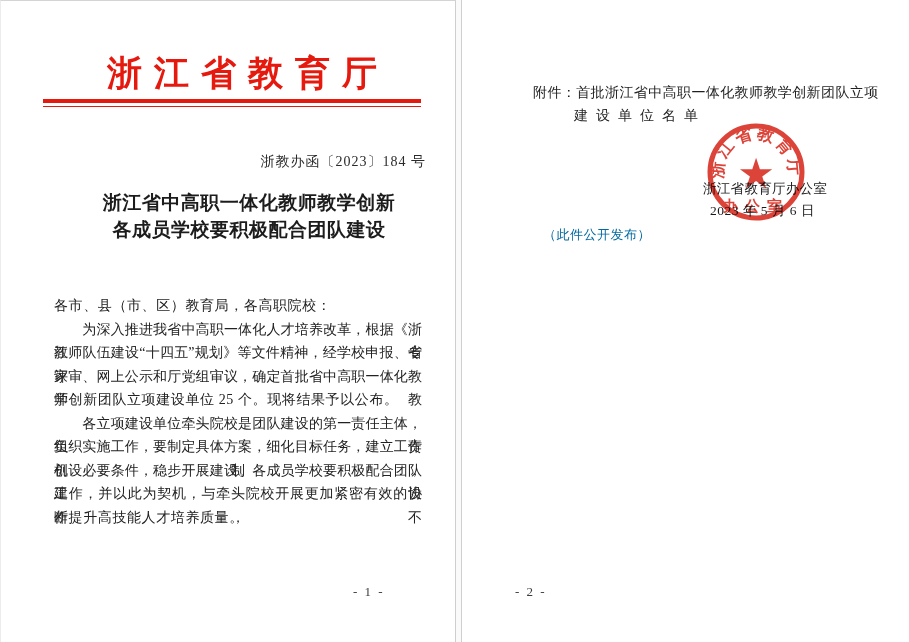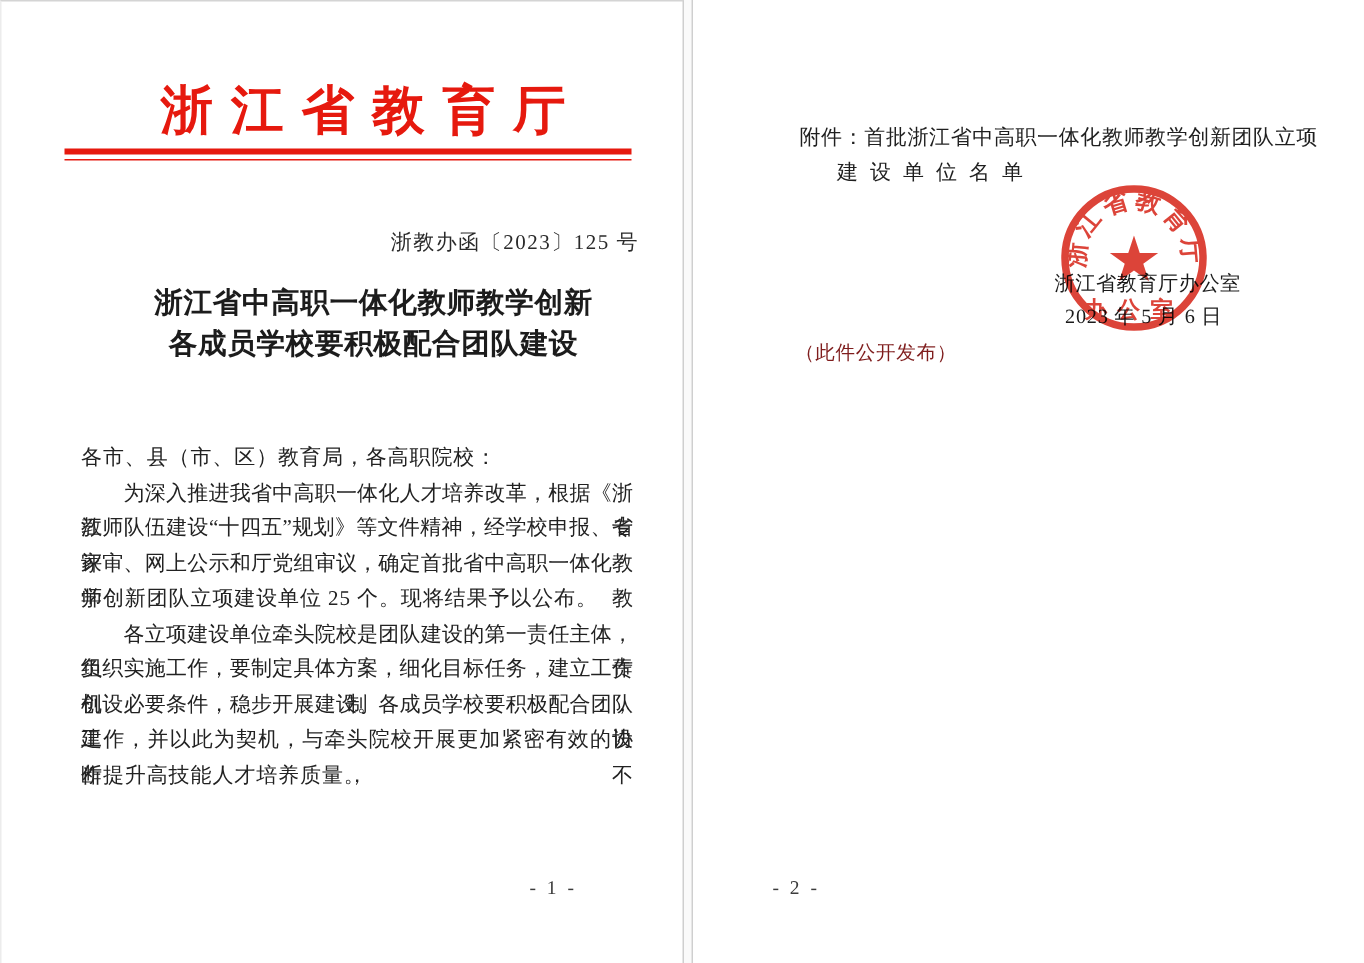--- a/index.html
+++ b/index.html
@@ -23,36 +23,36 @@
   .doc-body .line { height:23.5px; white-space:nowrap; letter-spacing:0.6px; }
   .doc-body .line.fill { white-space:normal; text-align:justify; text-align-last:justify; letter-spacing:0; }
   .page-num { position:absolute; font-size:13px; color:#3c3c3c; letter-spacing:2px; white-space:nowrap; }
   .page-num.p1 { left:352px; top:583px; }
   .page-num.p2 { left:53px;  top:584px; }
 
   
   .attachment { position:absolute; left:71px; top:81px; width:352px; font-size:14px; line-height:23px;
                 color:#1f1f1f; }
   .attachment .l1 { white-space:nowrap; letter-spacing:0.4px; }
-  .attachment .l2 { margin-left:25px; letter-spacing:8px; white-space:nowrap; }
+  .attachment .l2 { margin-left:41px; letter-spacing:8px; white-space:nowrap; }
   .signer { position:absolute; left:241px; top:180px; font-size:13.5px; color:#1a1a1a; letter-spacing:0.3px; white-space:nowrap; }
   .sign-date { position:absolute; left:248px; top:202px; font-size:13.5px; color:#1a1a1a; letter-spacing:0.5px; white-space:nowrap; }
-  .public-note { position:absolute; left:68px; top:226px; font-size:13px; color:#7f1d1d; letter-spacing:0.5px; white-space:nowrap; }
+  .public-note { position:absolute; left:81px; top:226px; font-size:13px; color:#0369a1; letter-spacing:0.5px; white-space:nowrap; }
   .seal { position:absolute; left:234px; top:112px; mix-blend-mode:multiply; opacity:0.93; }
 </style>
 </head>
 <body>
 
 <div id="canvas">
 
   <div class="page page-left">
     <div class="agency-header">浙江省教育厅</div>
     <div class="rule-thick"></div>
     <div class="rule-thin"></div>
-    <div class="doc-number">浙教办函〔2023〕125 号</div>
+    <div class="doc-number">浙教办函〔2023〕184 号</div>
 
     <div class="doc-title">
       <div>浙江省中高职一体化教师教学创新</div>
       <div>各成员学校要积极配合团队建设</div>
     </div>
 
     <div class="doc-body">
       <div class="line">各市、县（市、区）教育局，各高职院校：</div>
       <div class="line fill">　　为深入推进我省中高职一体化人才培养改革，根据《浙江省</div>
       <div class="line fill">教师队伍建设“十四五”规划》等文件精神，经学校申报、专家</div>

